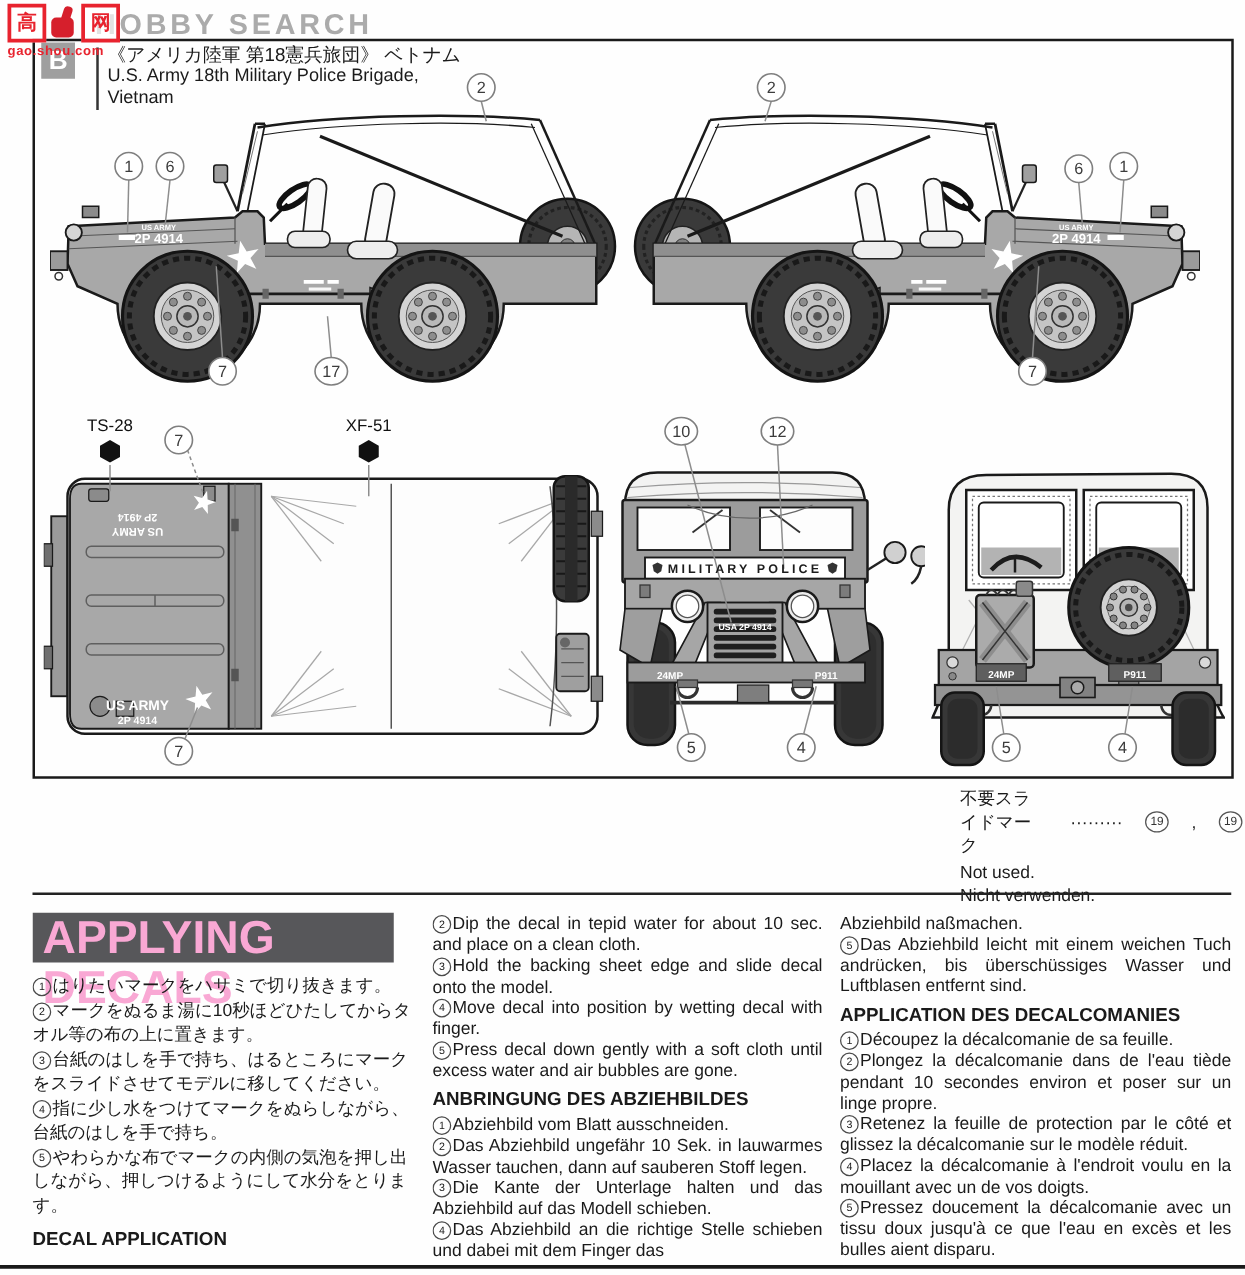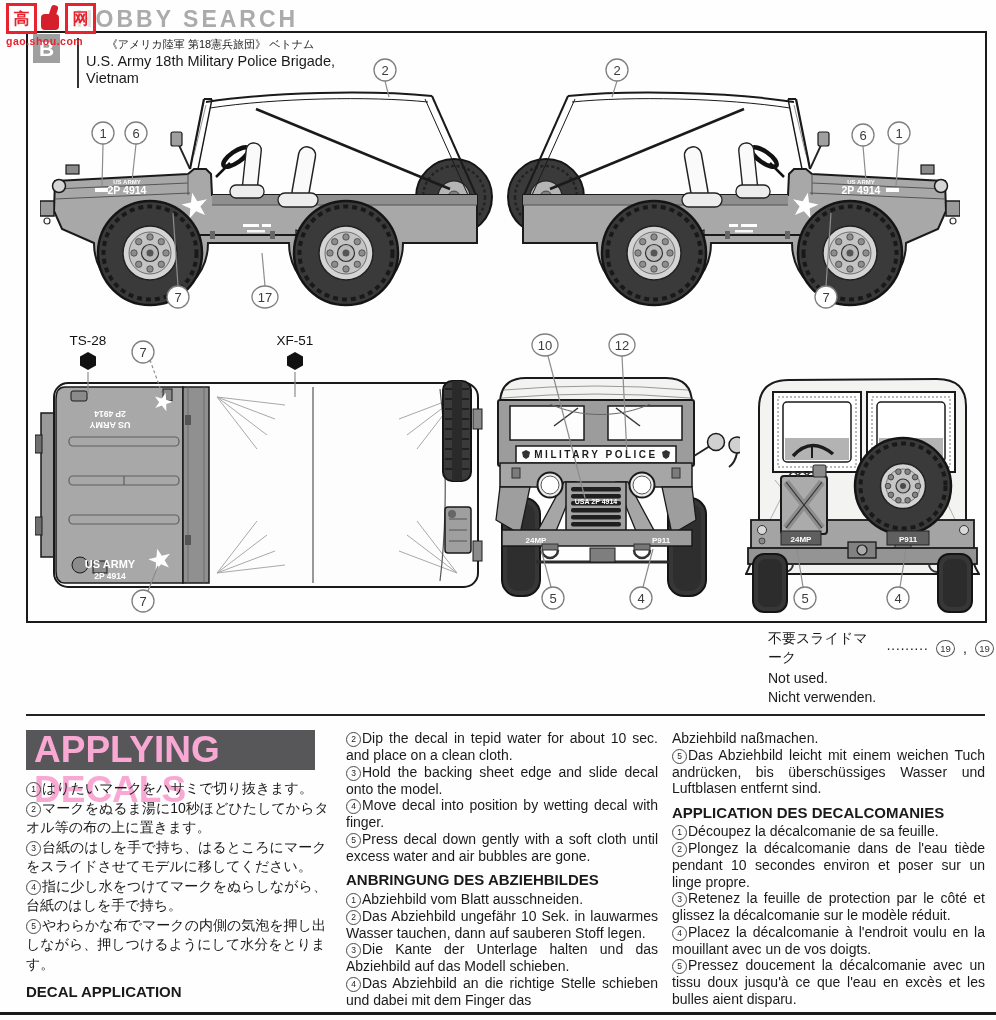--- a/index.html
+++ b/index.html
@@ -14,35 +14,35 @@
   .thumb{width:26px;height:28px;position:relative;}
   .thumb .fist{position:absolute;left:3px;top:9px;width:18px;height:16px;background:#d61f2c;border-radius:4px;}
   .thumb .up{position:absolute;left:12px;top:0;width:7px;height:13px;background:#d61f2c;border-radius:3px;transform:rotate(18deg);}
   #wm .dom{font-size:10.5px;font-weight:bold;color:#e8232e;margin-top:1px;letter-spacing:.5px;}
   
   #frame{position:absolute;left:26px;top:31px;width:957px;height:588px;border:2px solid #1a1a1a;}
   #brule{position:absolute;left:77px;top:38px;width:2px;height:50px;background:#333;}
   #bbox{position:absolute;left:33px;top:34px;width:27px;height:29px;background:#9f9f9f;color:#fff;
         font-weight:bold;font-size:21px;text-align:center;line-height:29px;}
   #titles{position:absolute;left:86px;top:36px;line-height:17px;}
-  #titles .ja{font-size:11px;text-align:center;}
+  #titles .ja{font-size:15px;text-align:center;}
   #titles .en{font-size:14.5px;}
   
   svg{position:absolute;}
   .overlay{left:0;top:0;z-index:4;pointer-events:none;}
   .co circle,.co ellipse{fill:#fff;stroke:#7f7f7f;stroke-width:1.3px;}
   .co text{font-family:"Liberation Sans",sans-serif;font-size:13px;fill:#3c3c3c;text-anchor:middle;}
   .lead{stroke:#8d8d8d;stroke-width:1.2px;}
   .mk{fill:#fff;font-weight:bold;text-anchor:middle;font-family:"Liberation Sans",sans-serif;}
   .plab{font-size:13.5px;fill:#111;text-anchor:middle;font-family:"Liberation Sans",sans-serif;}
   .mpb{fill:#1c1c1c;font-weight:bold;text-anchor:middle;letter-spacing:2.5px;font-size:10px;
        font-family:"Liberation Sans",sans-serif;}
   
   #notused{position:absolute;left:768px;top:629px;width:226px;font-size:14px;line-height:19px;}
-  #notused .l1{display:flex;align-items:center;gap:8px;margin-bottom:2px;}
+  #notused .l1{display:flex;align-items:center;gap:18px;margin-bottom:2px;}
   .circ2{display:inline-block;width:17px;height:15px;border:1px solid #555;border-radius:50%;
          font-size:9.5px;line-height:15px;text-align:center;color:#333;flex:0 0 auto;}
   
   #divider{position:absolute;left:26px;top:714px;width:959px;height:2px;background:#222;}
   #pagedge{position:absolute;left:0;top:1012px;width:996px;height:3px;background:#1a1a1a;}
   
   .col{position:absolute;top:730px;height:282px;overflow:hidden;}
   #col1{left:26px;width:306px;}
   #col2{left:346px;width:312px;}
   #col3{left:672px;width:313px;}

